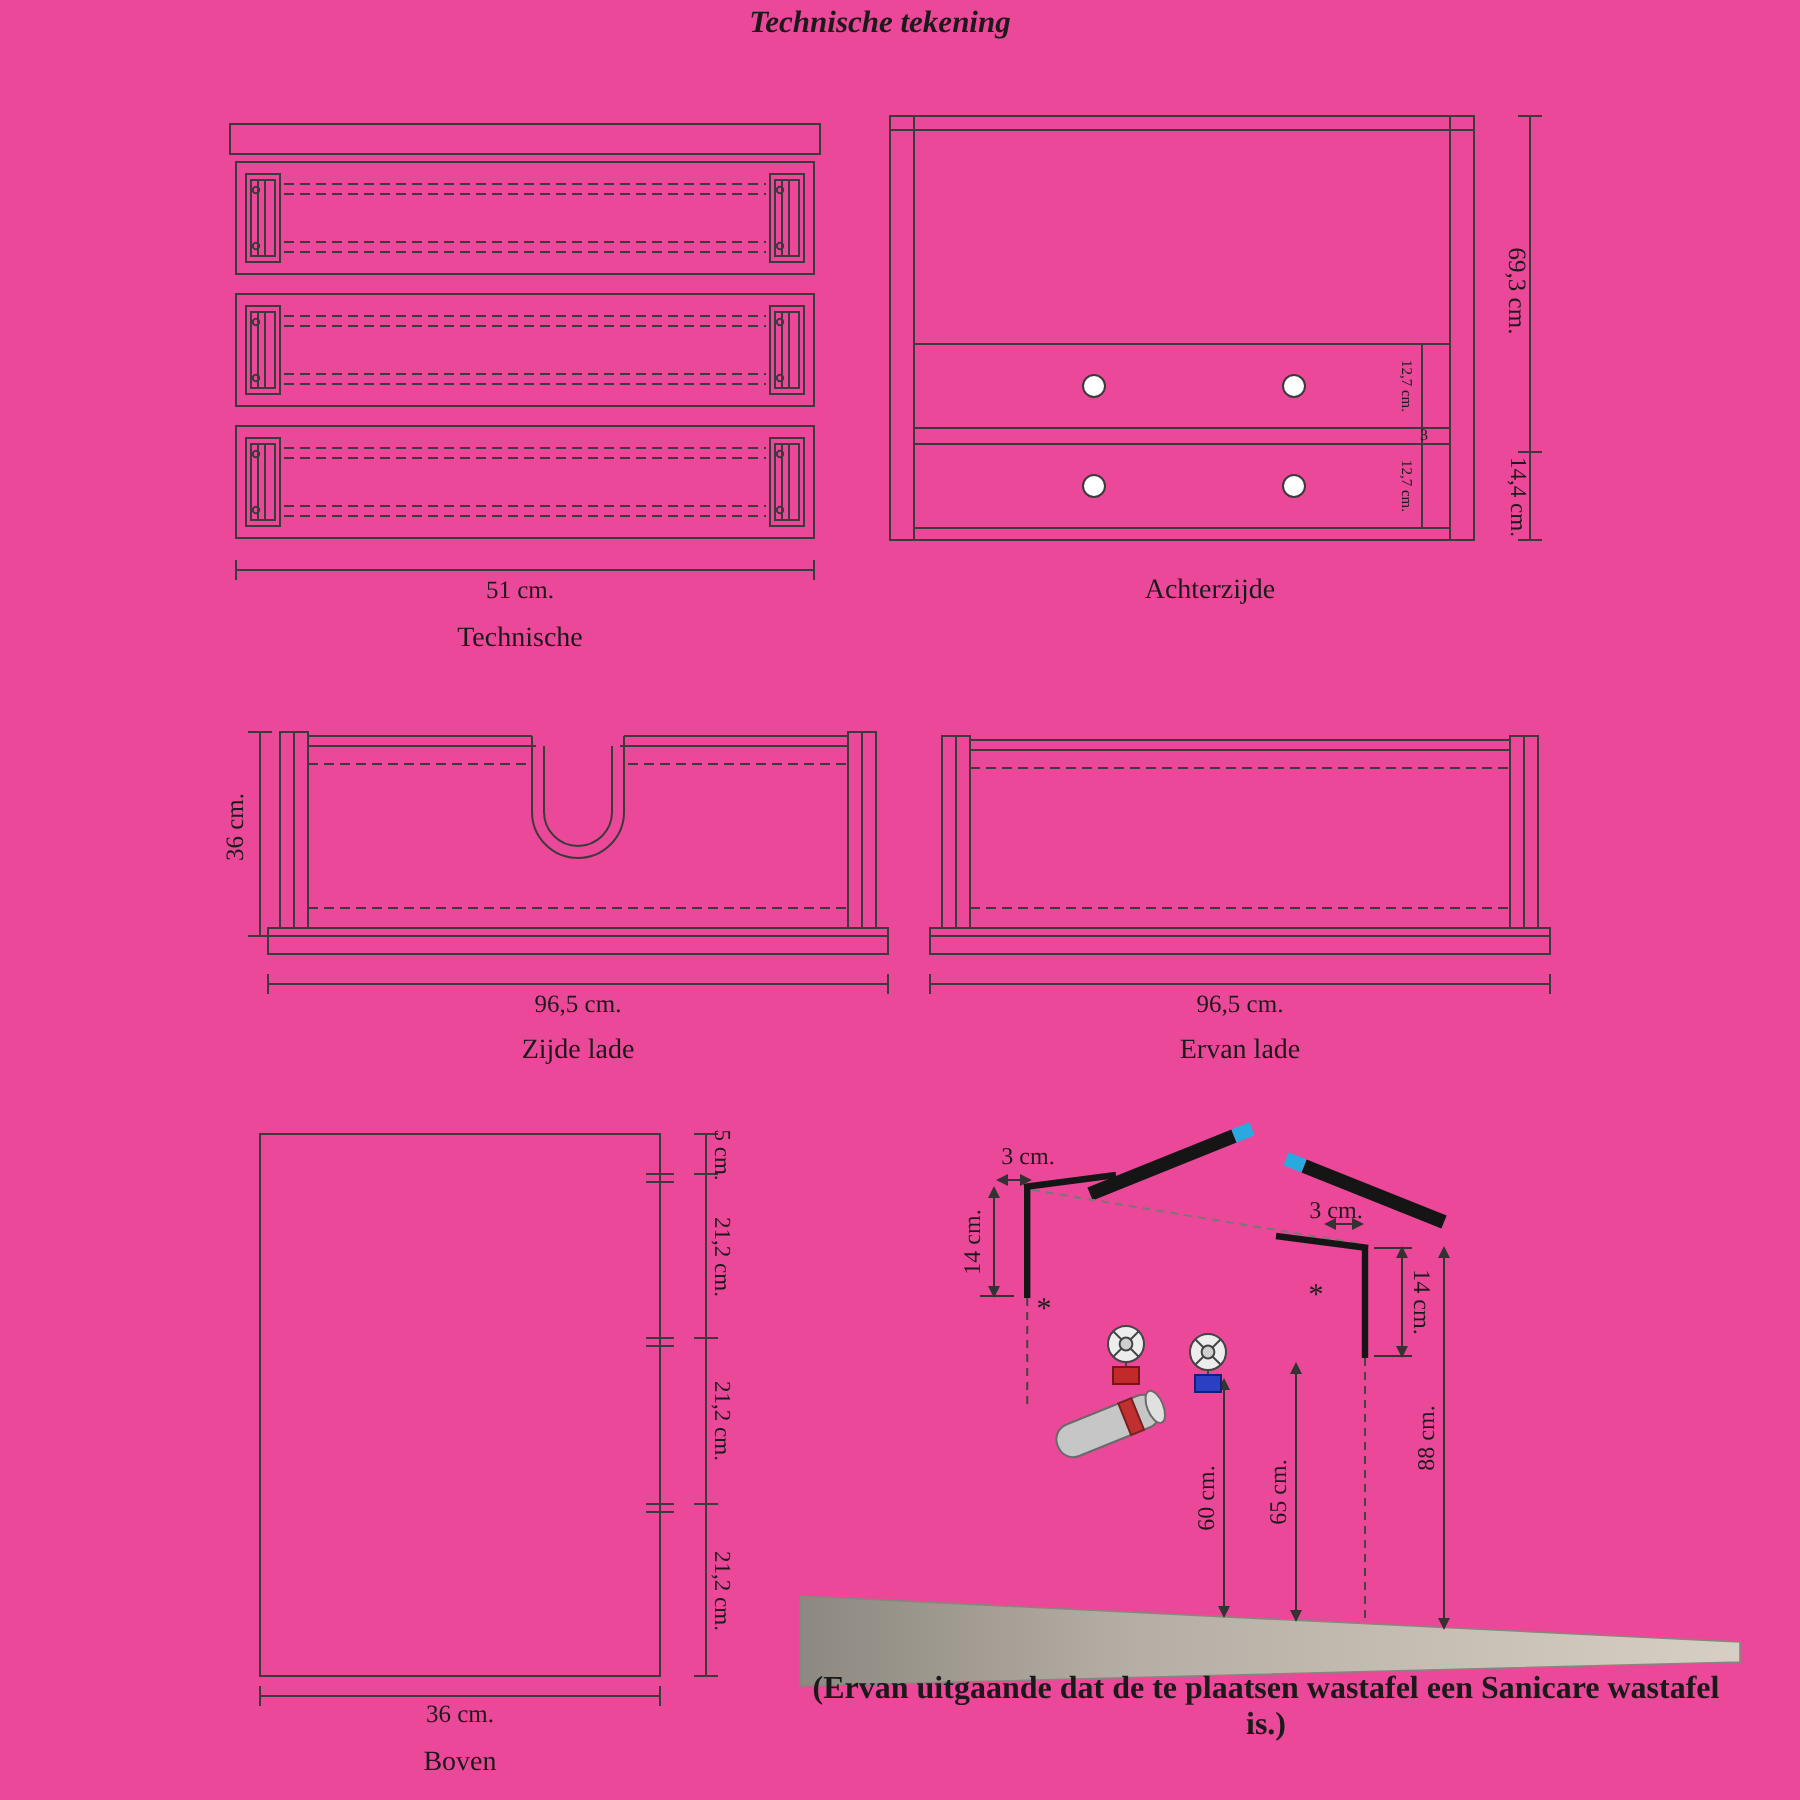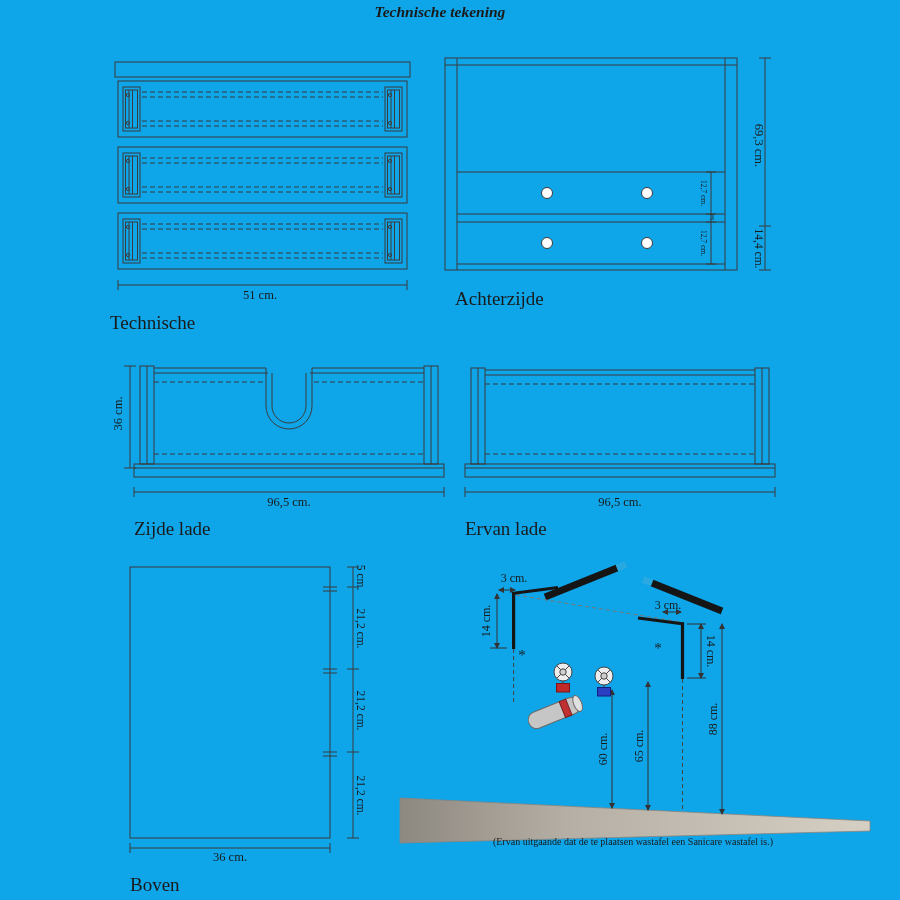--- a/index.html
+++ b/index.html
@@ -1,28 +1,28 @@
 <!DOCTYPE html>
 <html><head>
 <meta charset="utf-8">
 <style>
   *{margin:0;padding:0;box-sizing:border-box}
   html,body{background:#ffffff}
   body{font-family:"Liberation Serif","DejaVu Serif",serif;color:#1a1a1a}
-  #page{position:relative;width:900px;height:900px;background:#0ea5e9;overflow:hidden}
+  #page{position:relative;width:900px;height:900px;background:#ec4899;overflow:hidden}
   .abs{position:absolute}
   .title{position:absolute;left:0;width:880px;text-align:center;font-weight:bold;font-style:italic;font-size:15.5px}
-  .lbl{position:absolute;text-align:left;font-size:19px;white-space:nowrap}
+  .lbl{position:absolute;text-align:center;font-size:14px;white-space:nowrap}
   .dimlbl{position:absolute;text-align:center;font-size:12.5px;white-space:nowrap;height:13px;line-height:13px}
   .instlbl{position:absolute;text-align:center;font-size:12px;white-space:nowrap;height:12px;line-height:12px}
   .tiny{font-size:7.5px;height:10px;line-height:10px}
   .rot90{transform:rotate(90deg)}
   .rotm90{transform:rotate(-90deg)}
   .ast{position:absolute;font-size:15px;line-height:14px;text-align:center}
-  .note{position:absolute;text-align:center;font-size:10px;font-weight:400}
+  .note{position:absolute;text-align:center;font-size:16px;font-weight:700}
   svg{overflow:visible}
   .ln{fill:none;stroke:#3b3b3b;stroke-width:1}
   .lnw{fill:#ffffff;stroke:#3b3b3b;stroke-width:1}
   .lnd{fill:none;stroke:#3b3b3b;stroke-width:1;stroke-dasharray:5 3}
   .dim{stroke:#3b3b3b;stroke-width:1;fill:none}
   .dima{stroke:#333;stroke-width:1;fill:none}
   .dash{stroke:#444;stroke-width:1;fill:none;stroke-dasharray:4 3}
   .dashl{stroke:#777;stroke-width:1;fill:none;stroke-dasharray:4 3}
   .thick{stroke:#151515;stroke-width:3.2;fill:none}
 </style>

